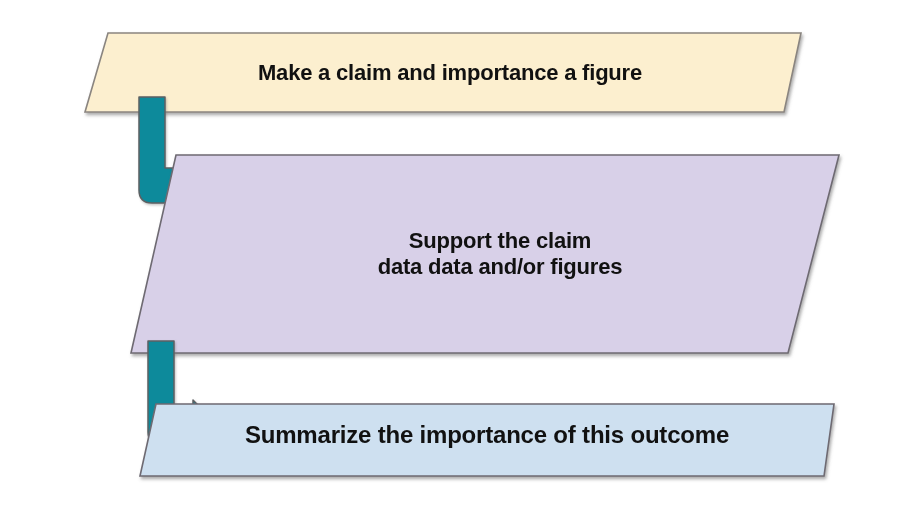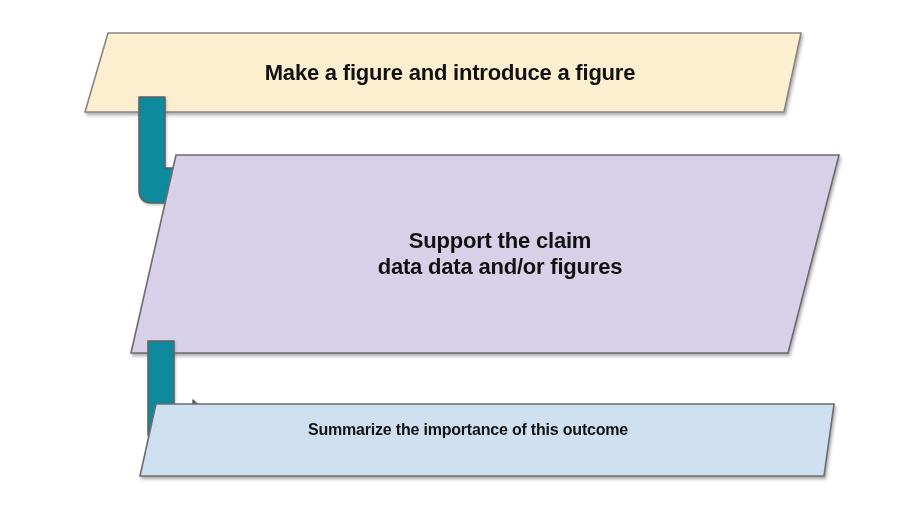--- a/index.html
+++ b/index.html
@@ -44,24 +44,24 @@
   }
 
   #label-step-2 {
     left: 240px;
     top: 228px;
     width: 520px;
     font-size: 22px;
   }
 
   #label-step-3 {
-    left: 153px;
+    left: 172px;
     top: 421px;
     width: 630px;
-    font-size: 16px;
+    font-size: 24px;
   }
 </style>
 </head>
 <body>
 
 <svg id="diagram-canvas" viewBox="0 0 914 524" xmlns="http://www.w3.org/2000/svg">
 
   <defs>
     <filter id="soft-shadow" x="-20%" y="-20%" width="160%" height="180%">
       <feDropShadow dx="1.5" dy="2.5" stdDeviation="1.6" flood-color="#6b6b6b" flood-opacity="0.55"></feDropShadow>
@@ -105,18 +105,18 @@
              L 161,445
              Q 148,445 148,432
              Z" fill="#0E8A9B" stroke="#5C6063" stroke-width="1.5" stroke-linejoin="round"></path>
   </g>
 
   <g filter="url(#soft-shadow)">
     <polygon points="156,404 834,404 824,476 140,476" fill="#CEE0F0" stroke="#6E6A72" stroke-width="1.6"></polygon>
   </g>
 </svg>
 
-<div class="step-label" id="label-step-1">Make a figure and introduce a figure</div>
+<div class="step-label" id="label-step-1">Make a claim and importance a figure</div>
 
 <div class="step-label" id="label-step-2">Support the claim
 data data and/or figures</div>
 
 <div class="step-label" id="label-step-3">Summarize the importance of this outcome</div>
 
 </body></html>

